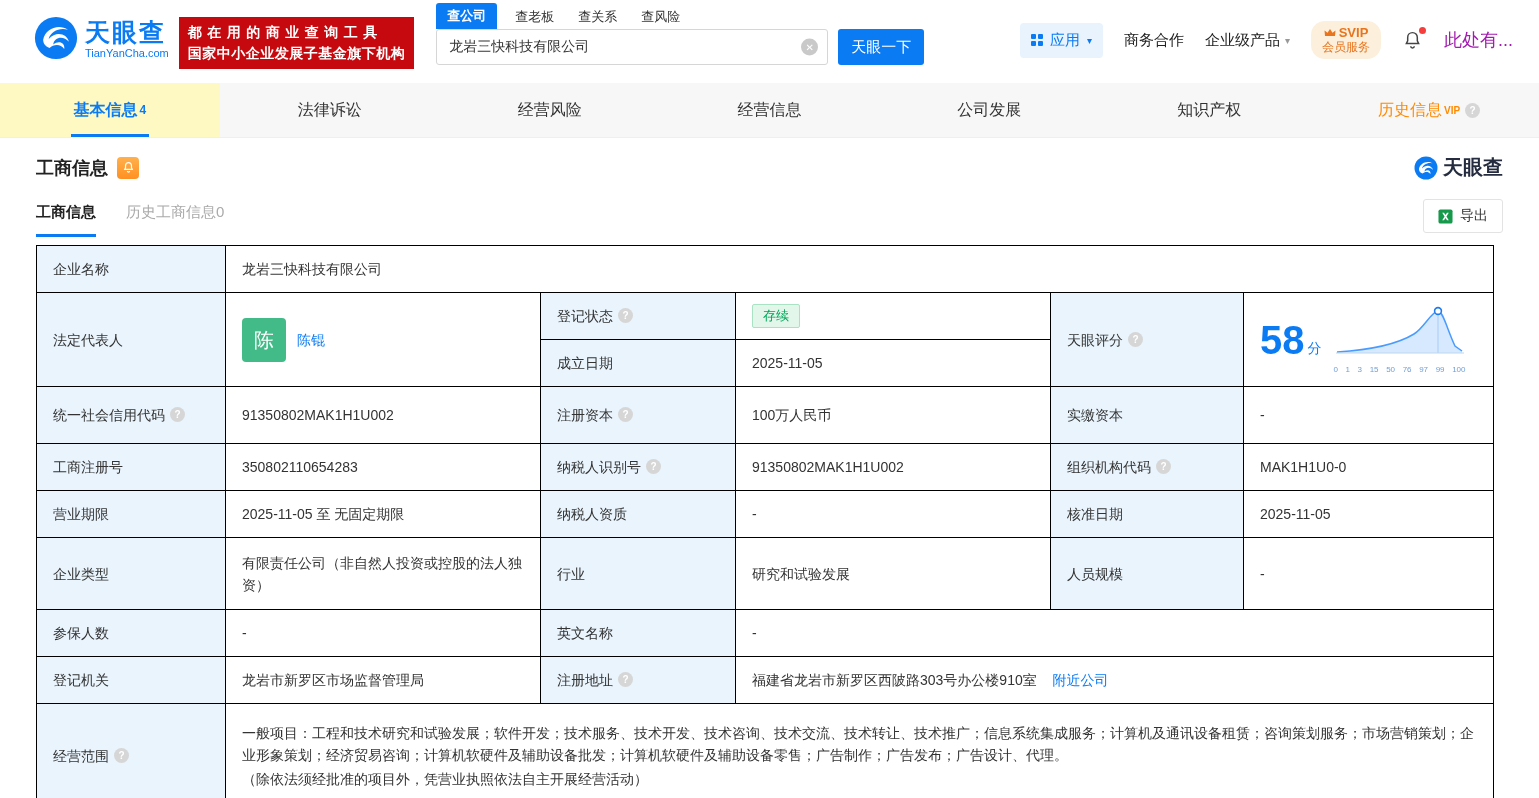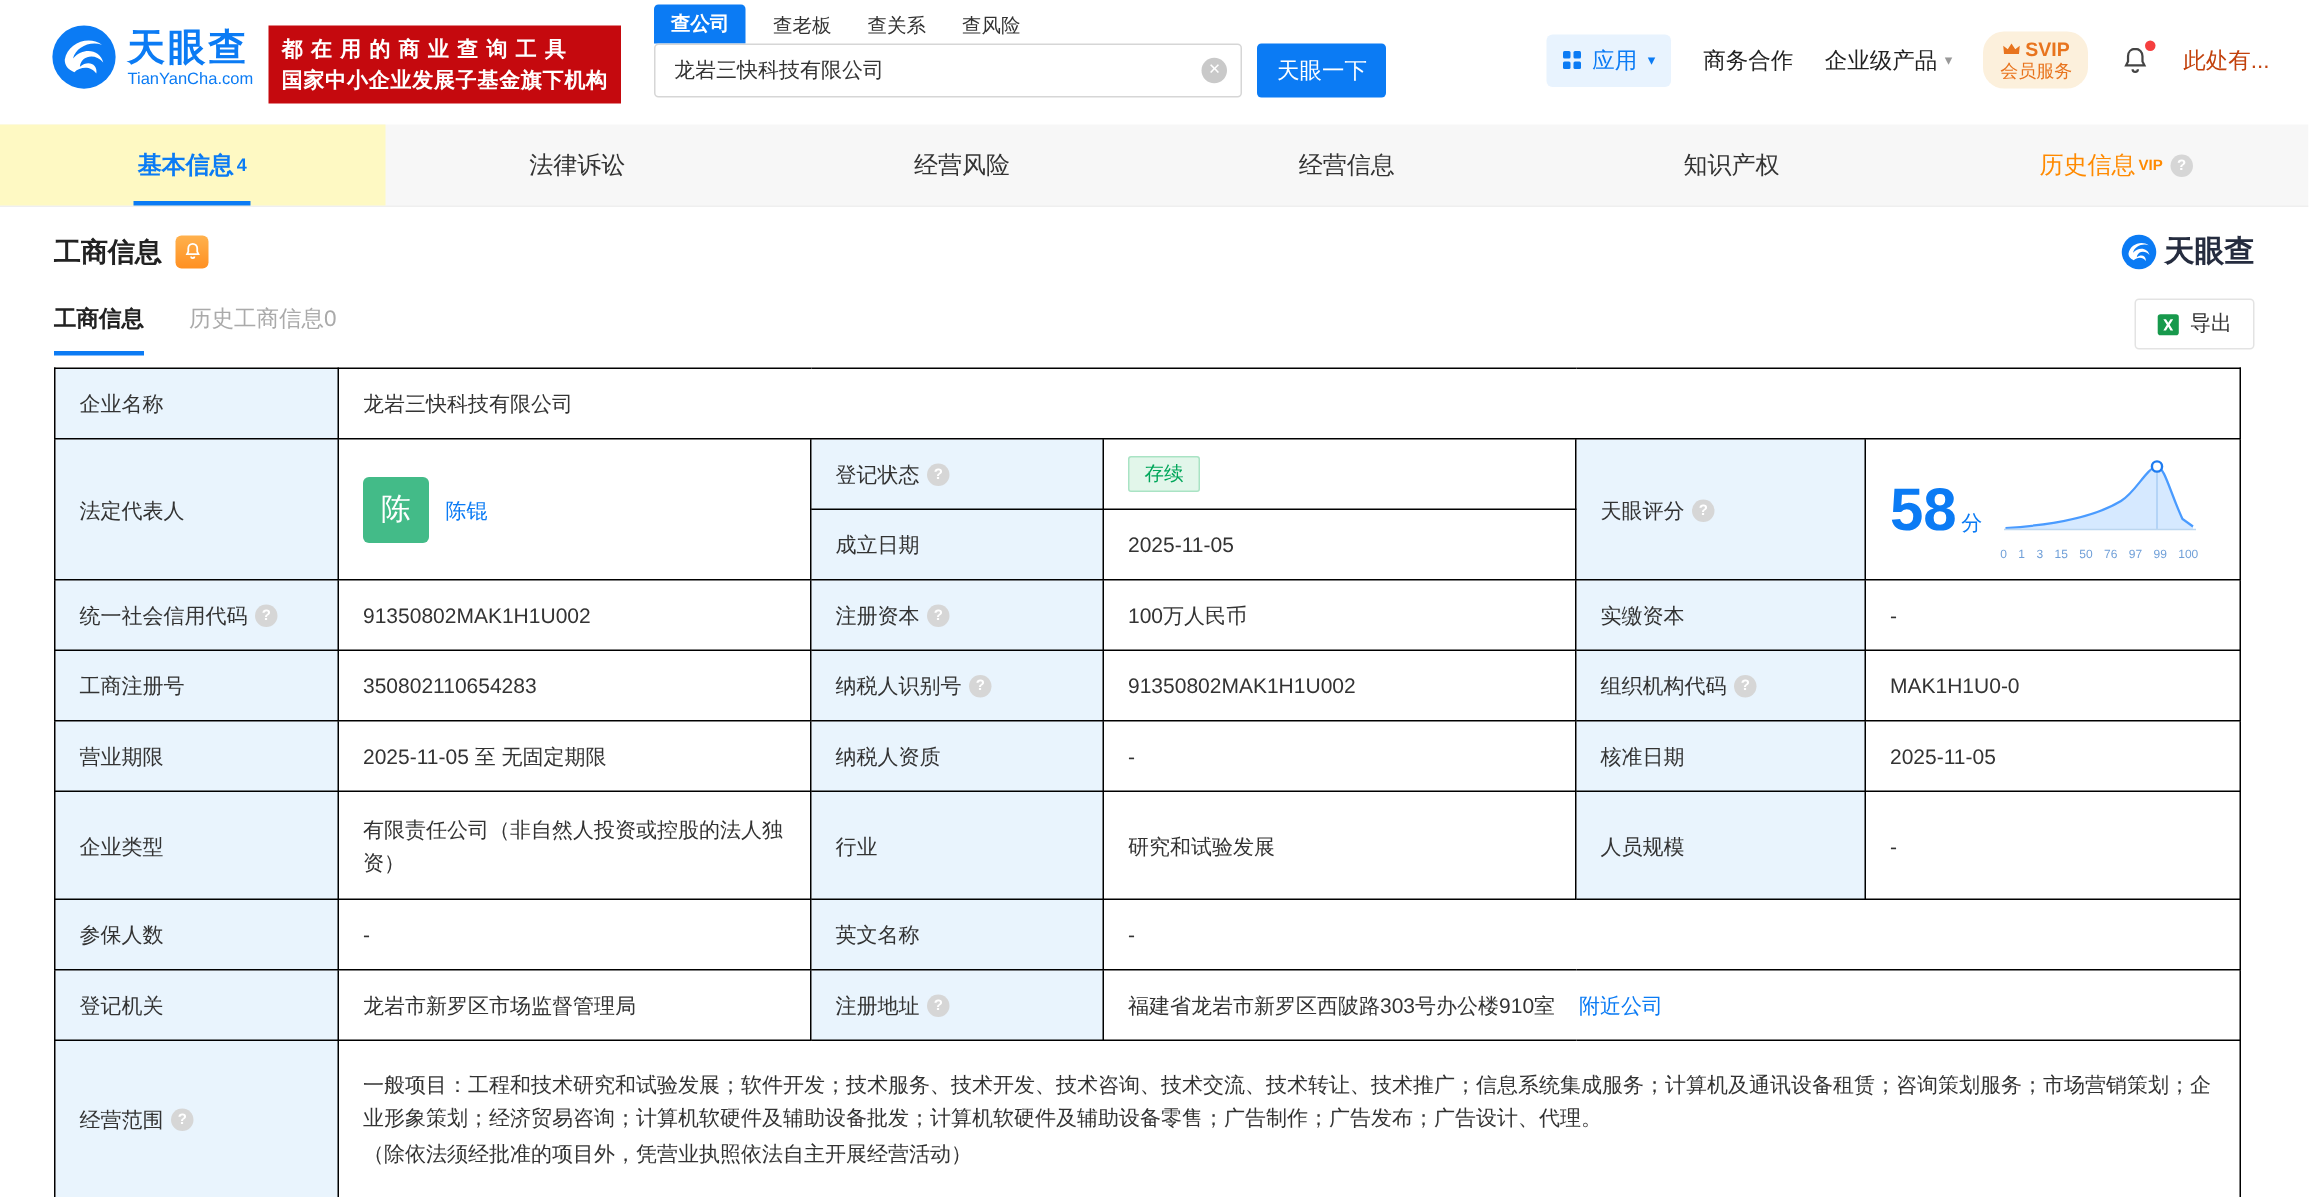--- a/index.html
+++ b/index.html
@@ -33,21 +33,21 @@
   .grid-icon i { width:5px; height:5px; background:#0b7bf4; border-radius:1px; }
   .caret { font-size:10px; }
   .apps-btn .caret { color:#0b7bf4; }
   .hr-link { font-size:15px; color:#222; cursor:pointer; display:flex; align-items:center; gap:5px; }
   .hr-link .caret { color:#999; }
   .svip { background:#fcf0dc; border-radius:14px; padding:4px 11px; text-align:center; cursor:pointer; }
   .svip-top { display:flex; align-items:center; justify-content:center; gap:3px; color:#e8741e; font-weight:bold; font-size:13px; line-height:15px; }
   .svip-bottom { color:#e8741e; font-size:12px; line-height:15px; }
   .bell-wrap { position:relative; cursor:pointer; display:flex; }
   .red-dot { position:absolute; top:-3px; right:-3px; width:7px; height:7px; background:#f53f3f; border-radius:50%; }
-  .more-link { font-size:15px; color:#c2410c; cursor:pointer; }
+  .more-link { font-size:18px; color:#a21caf; cursor:pointer; }
 
   
   .nav-tabs { height:55px; background:#f7f7f7; display:flex; border-bottom:1px solid #efefef; }
   .nav-tab { flex:1; display:flex; align-items:center; justify-content:center; font-size:16px; color:#333; cursor:pointer; position:relative; }
   .nav-tab.active { background:#fef9c3; color:#0b7bf4; font-weight:bold; }
   .nav-tab.active::after { content:""; position:absolute; bottom:0; left:50%; transform:translateX(-50%); width:78px; height:3px; background:#0b7bf4; }
   .nav-tab sup.count { font-size:12px; margin-left:2px; }
   .nav-tab.orange { color:#ff8a00; }
   .vip-sup { color:#ff8a00; font-size:10px; font-weight:bold; margin-left:2px; }
 
@@ -164,20 +164,23 @@
     <sup class="count">4</sup>
   </div>
   <div class="nav-tab">
     <span>法律诉讼</span>
   </div>
   <div class="nav-tab">
     <span>经营风险</span>
   </div>
   <div class="nav-tab">
     <span>经营信息</span>
+  </div>
+  <div class="nav-tab">
+    <span>公司发展</span>
   </div>
   <div class="nav-tab">
     <span>知识产权</span>
   </div>
   <div class="nav-tab orange">
     <span>历史信息</span>
     <sup class="vip-sup">VIP</sup>
     <span class="q">?</span>
   </div>
 </div>
@@ -272,21 +275,21 @@
         </div>
       </div>
     </td>
   </tr>
 
   <tr style="height:47px">
     <td class="lbl"><span>成立日期</span></td>
     <td><span>2025-11-05</span></td>
   </tr>
 
-  <tr style="height:47px">
+  <tr style="height:57px">
     <td class="lbl"><span>统一社会信用代码</span><span class="q">?</span></td>
     <td><span>91350802MAK1H1U002</span></td>
     <td class="lbl"><span>注册资本</span><span class="q">?</span></td>
     <td><span>100万人民币</span></td>
     <td class="lbl"><span>实缴资本</span></td>
     <td><span>-</span></td>
   </tr>
 
   <tr style="height:47px">
     <td class="lbl"><span>工商注册号</span></td>

